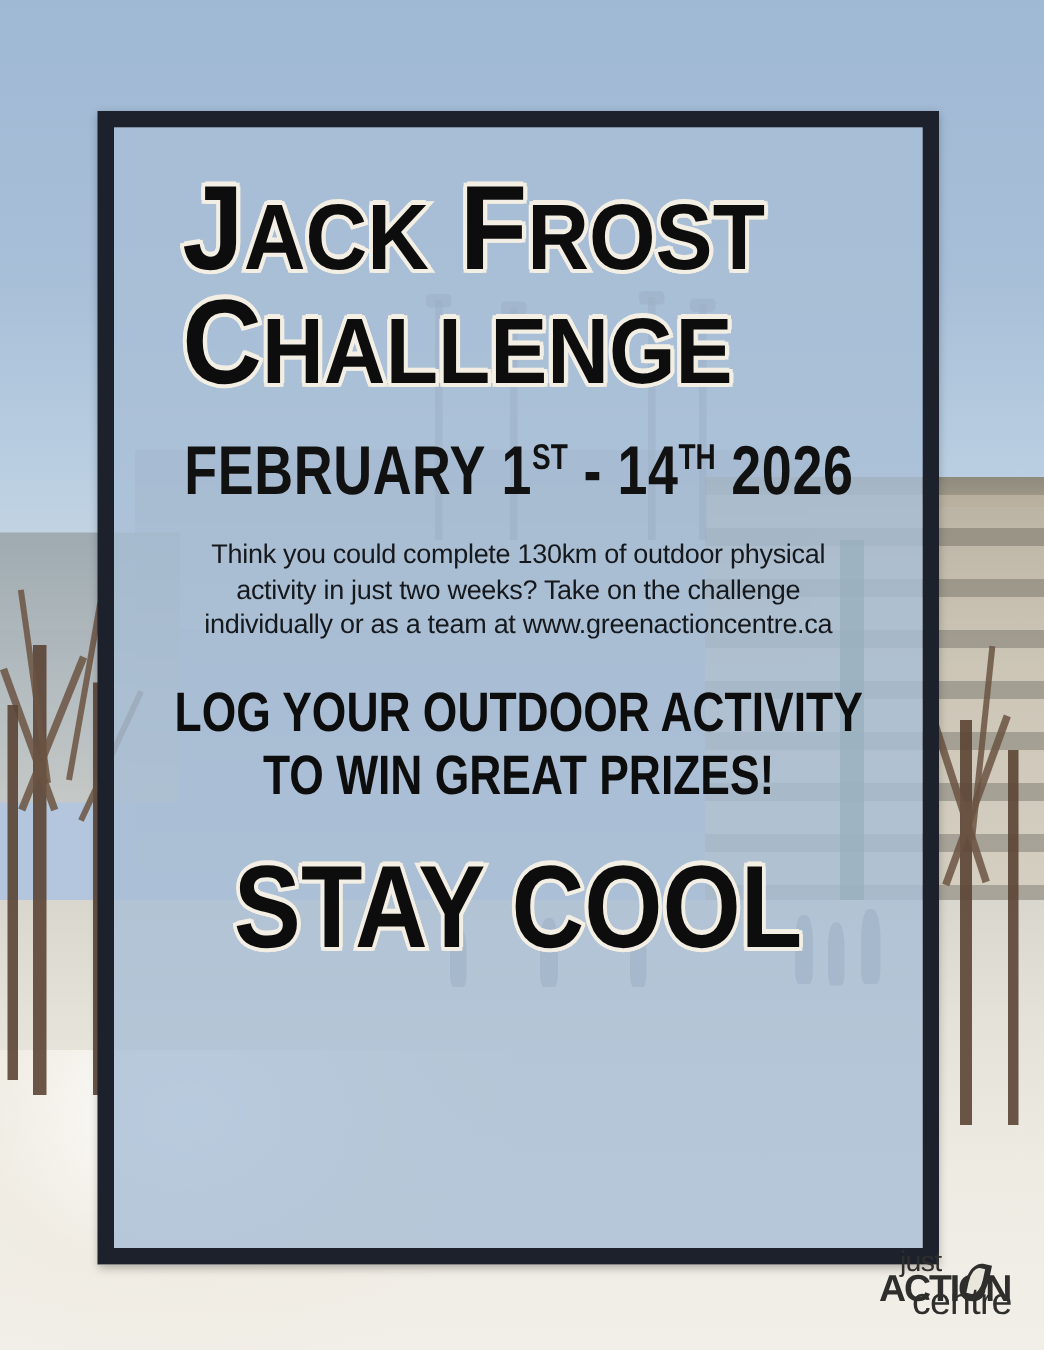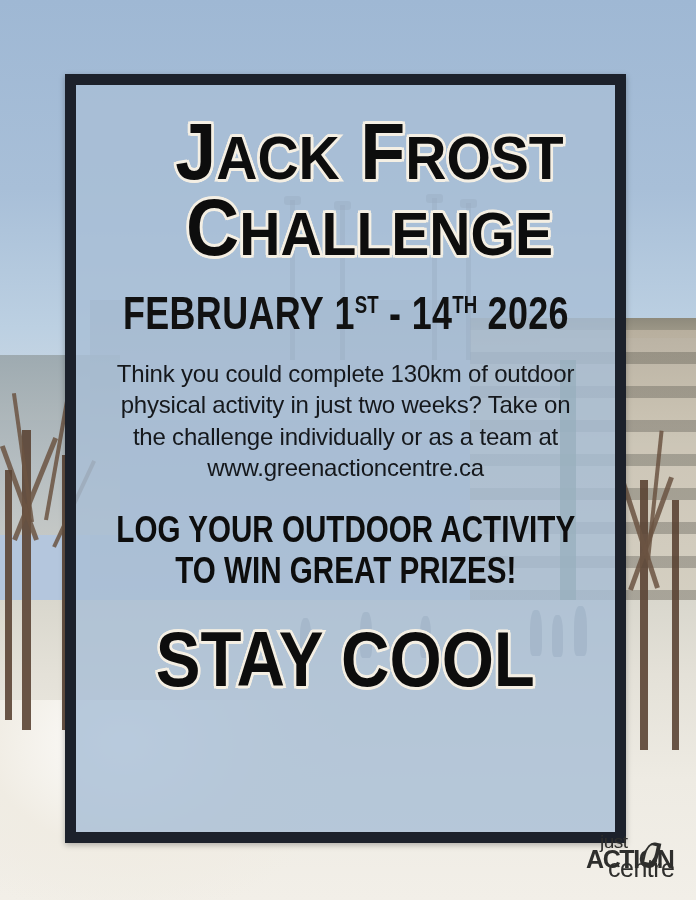--- a/index.html
+++ b/index.html
@@ -125,21 +125,20 @@
     inset: 0;
     background: rgba(168,190,214,0.82);
     display: flex;
     flex-direction: column;
     align-items: center;
   }
 
   
   .title-block {
     margin-top: 30px;
-    text-align: center;
     width: 100%;
     margin-left: 48px;
   }
   .title-line {
     font-family: "Liberation Sans", sans-serif;
     font-weight: bold;
     color: #0d0d0d;
     letter-spacing: 0px;
     line-height: 0.92;
     white-space: nowrap;
@@ -174,21 +173,21 @@
     font-size: 0.52em;
     vertical-align: super;
     letter-spacing: 0;
   }
 
   .body-copy {
     margin-top: 22px;
     width: 460px;
     text-align: center;
     font-family: "Liberation Sans", sans-serif;
-    font-size: 24px;
+    font-size: 18px;
     font-weight: 500;
     line-height: 1.30;
     color: #15181c;
     letter-spacing: -0.2px;
   }
 
   .cta {
     margin-top: 26px;
     text-align: center;
     font-family: "Liberation Sans", sans-serif;

